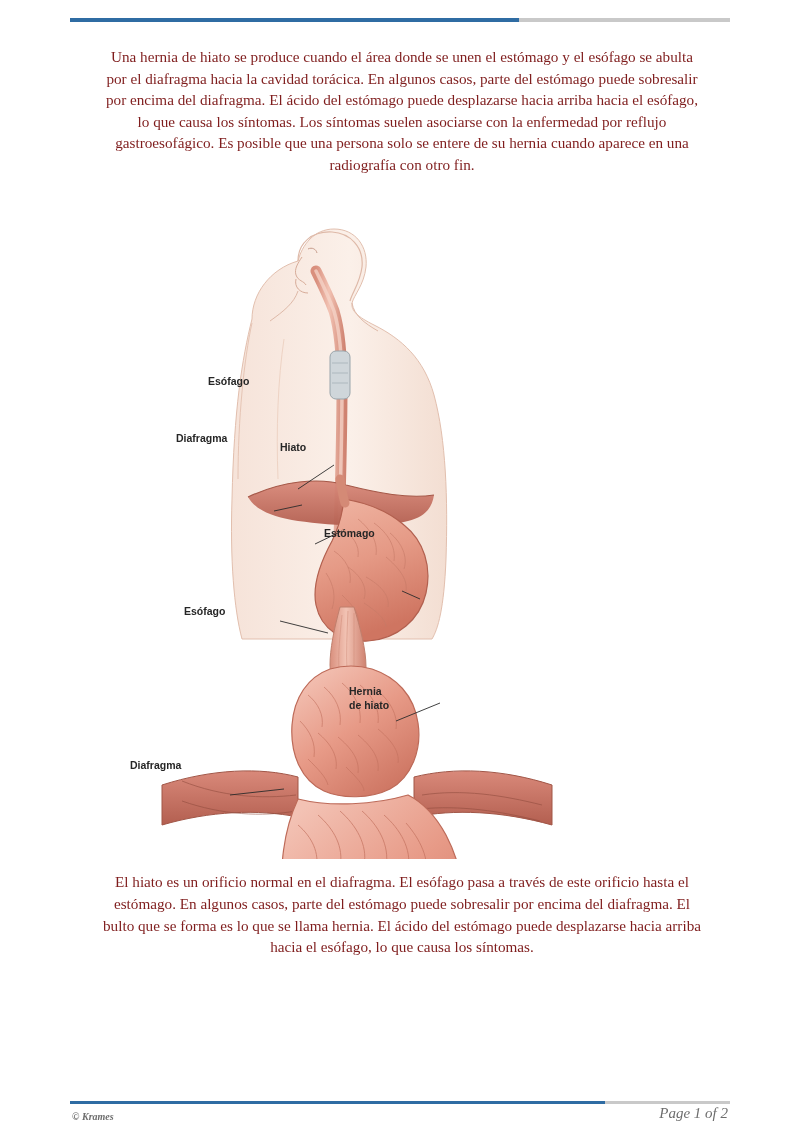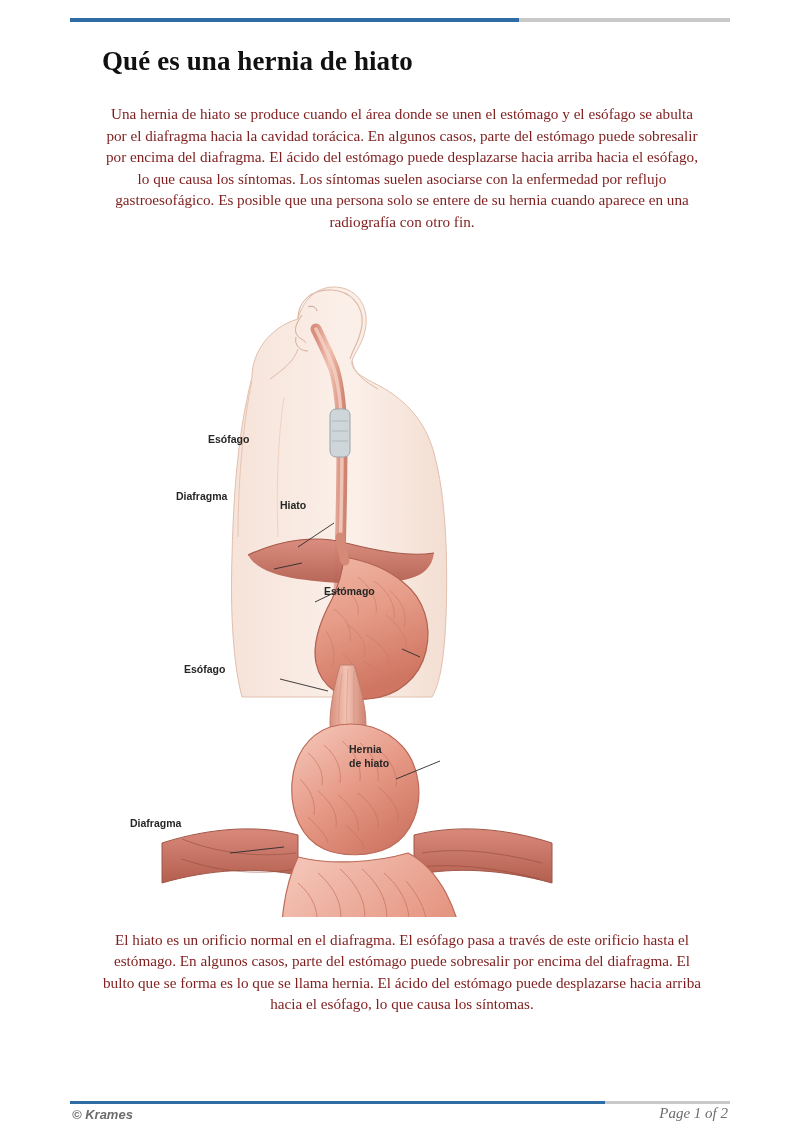--- a/index.html
+++ b/index.html
@@ -104,22 +104,22 @@
     top: 0;
     left: 0;
     height: 3px;
     width: 81%;
     background: #2f6ca3;
   }
   .footer-left {
     position: absolute;
     bottom: 8px;
     left: 72px;
-    font-size: 13px;
-    font-family: Liberation Sans, sans-serif;
+    font-size: 10px;
+    font-family: Liberation Serif, serif;
     font-style: italic;
     color: #6d6d6d;
     font-weight: bold;
     text-align: center;
   }
   .footer-right {
     position: absolute;
     bottom: 8px;
     right: 72px;
     font-size: 15px;
@@ -132,21 +132,20 @@
 <body>
 
 <div class="page">
 
   <div class="top-rule">
     <div class="top-rule-fill"></div>
   </div>
 
   <div class="content">
 
-    <h1 class="title">Qué es una hernia de hiato</h1>
 
     <p class="body-text">Una hernia de hiato se produce cuando el área donde se unen el estómago y el esófago se abulta por el diafragma hacia la cavidad torácica. En algunos casos, parte del estómago puede sobresalir por encima del diafragma. El ácido del estómago puede desplazarse hacia arriba hacia el esófago, lo que causa los síntomas. Los síntomas suelen asociarse con la enfermedad por reflujo gastroesofágico. Es posible que una persona solo se entere de su hernia cuando aparece en una radiografía con otro fin.</p>
 
     <div class="figure">
       <svg width="600" height="660" viewBox="0 0 600 660" xmlns="http://www.w3.org/2000/svg">
         <defs>
           <linearGradient id="torsoGrad" x1="0" y1="0" x2="1" y2="0">
             <stop offset="0%" stop-color="#f6e3d9"></stop>
             <stop offset="55%" stop-color="#fbf0e9"></stop>
             <stop offset="100%" stop-color="#f3ded2"></stop>

